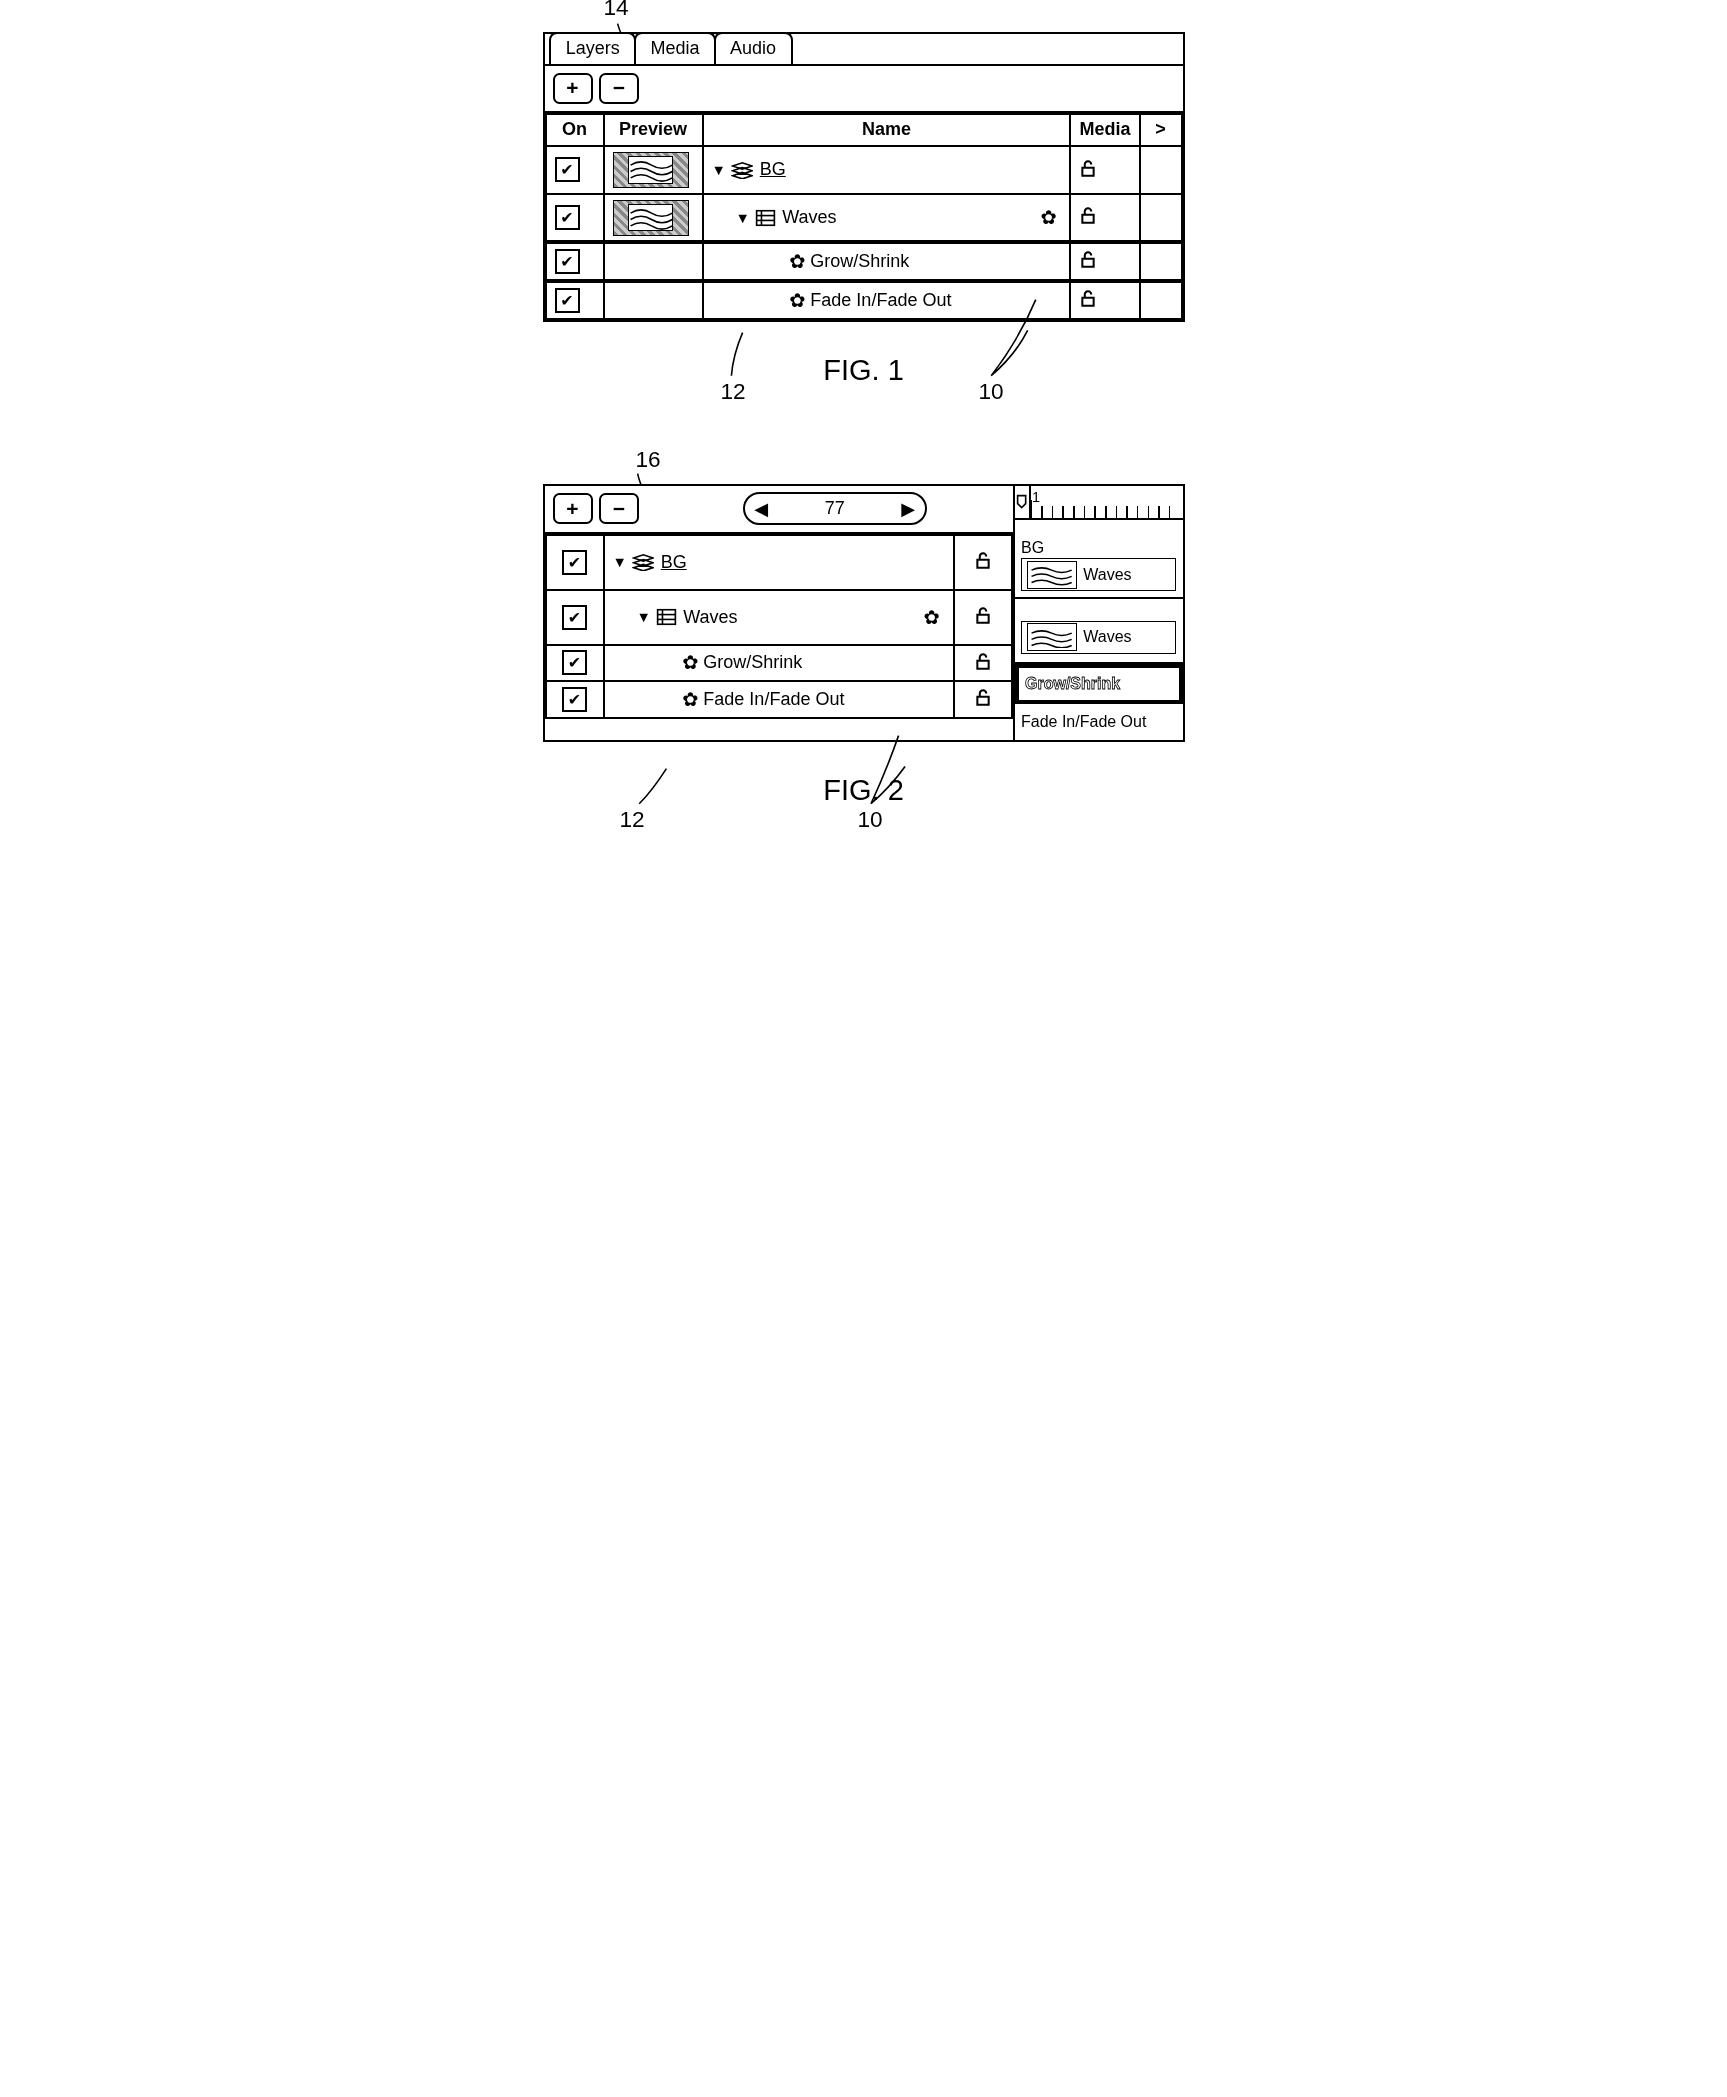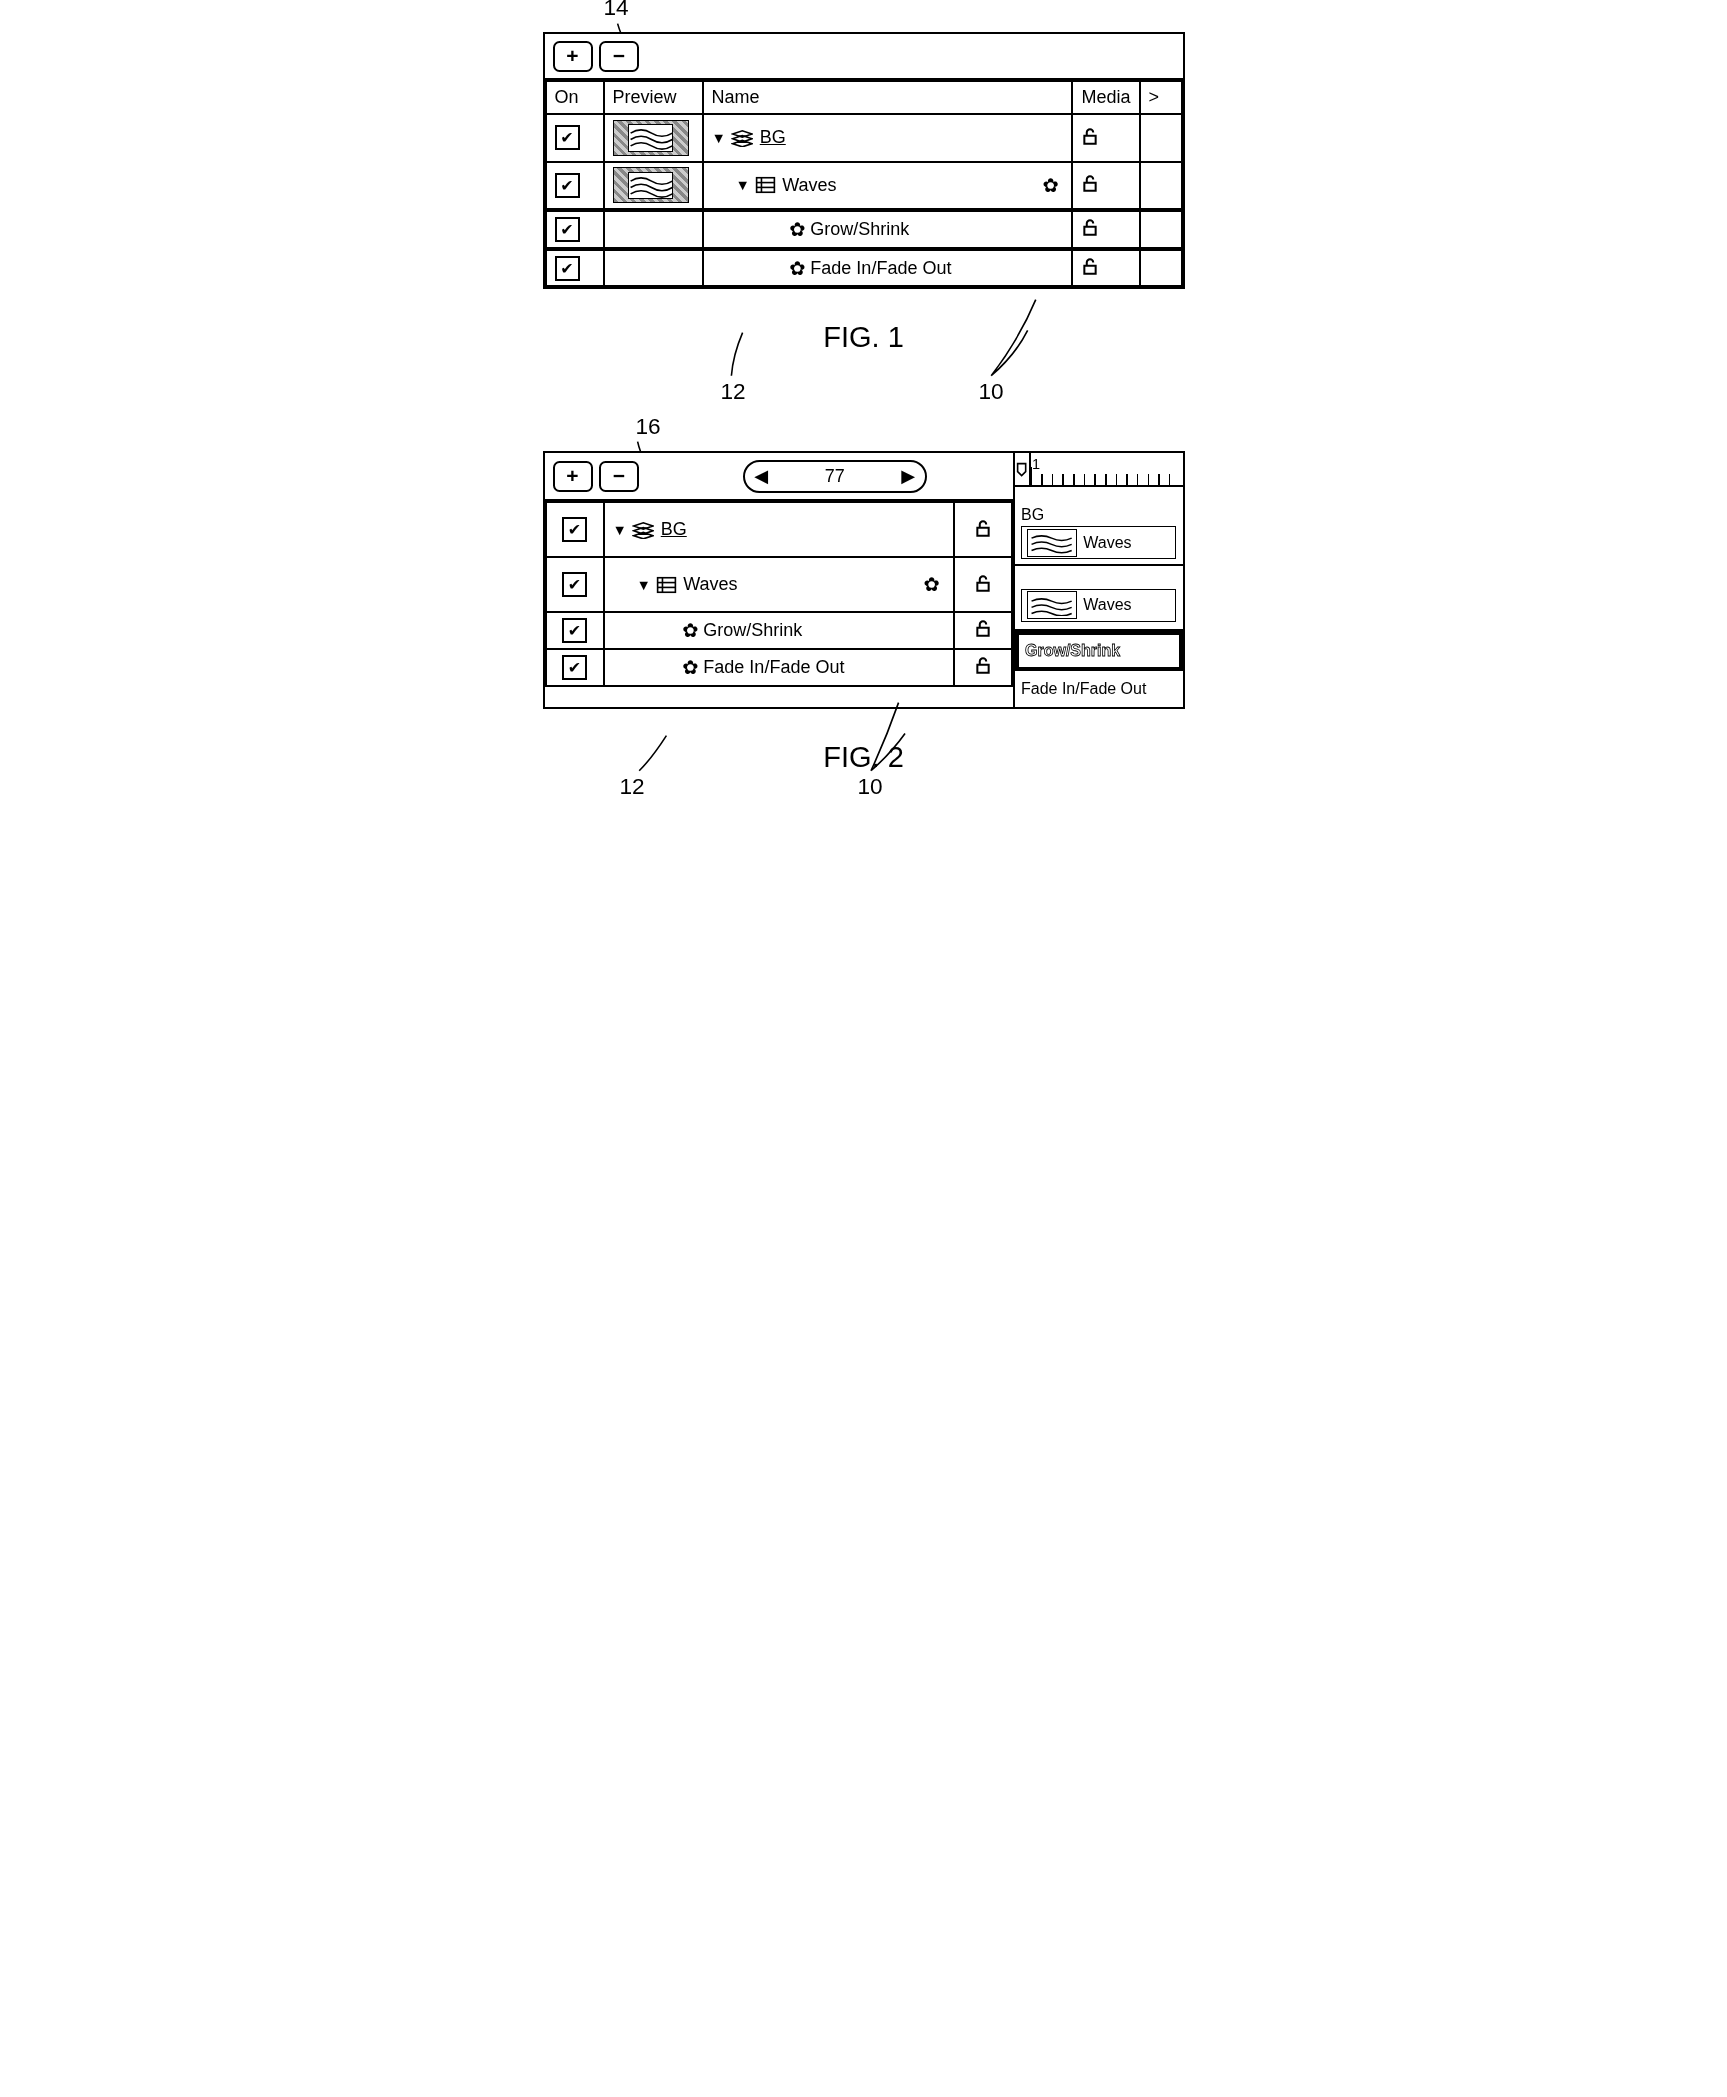--- a/index.html
+++ b/index.html
@@ -74,21 +74,21 @@
 .table {
   width: 100%;
   border-collapse: collapse;
 }
 .table th, .table td {
   border: 2.4px solid #000;
   padding: 4.8px 8px;
   text-align: left;
   font-size: 18px;
 }
-.table th { font-weight: normal; }
+.table th { font-weight: bold; text-align: center; }
 .col-on { width: 40px; text-align: center; }
 .col-preview { width: 81px; }
 .col-lock { width: 48px; text-align: center; }
 .col-more { width: 24px; text-align: center; }
 .checkbox {
   width: 21px;
   height: 21px;
   border: 2.4px solid #000;
   display: inline-flex;
   align-items: center;
@@ -222,20 +222,25 @@
 </head>
 <body>
 
 <div class="figure">
   <div class="callout" style="top:-37px; left:61px;">14</div>
   <svg class="callout-curve" style="top:-9.7px; left:73px;" width="24" height="32" viewBox="0 0 30 40">
     <path d="M2 2 Q 10 30 24 36" stroke="#000" stroke-width="2" fill="none"></path>
   </svg>
 
   <div class="panel">
+    <div class="tabs">
+      <div class="tab">Layers</div>
+      <div class="tab">Media</div>
+      <div class="tab">Audio</div>
+    </div>
     <div class="toolbar">
       <div class="btn-small">+</div>
       <div class="btn-small">−</div>
     </div>
     <table class="table">
       <tbody>
           <tr>
         <th class="col-on">On</th>
         <th class="col-preview">Preview</th>
         <th>Name</th>

